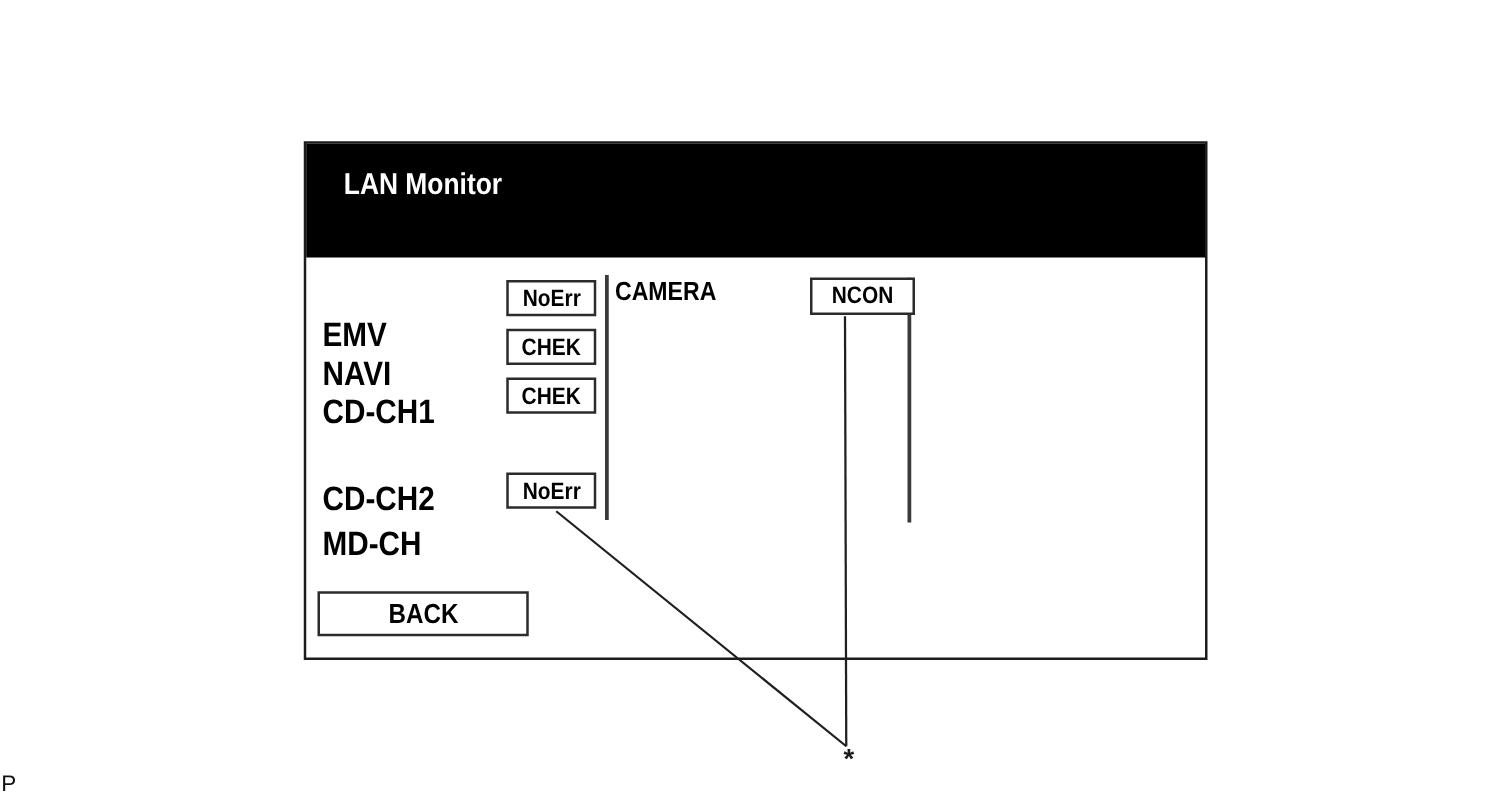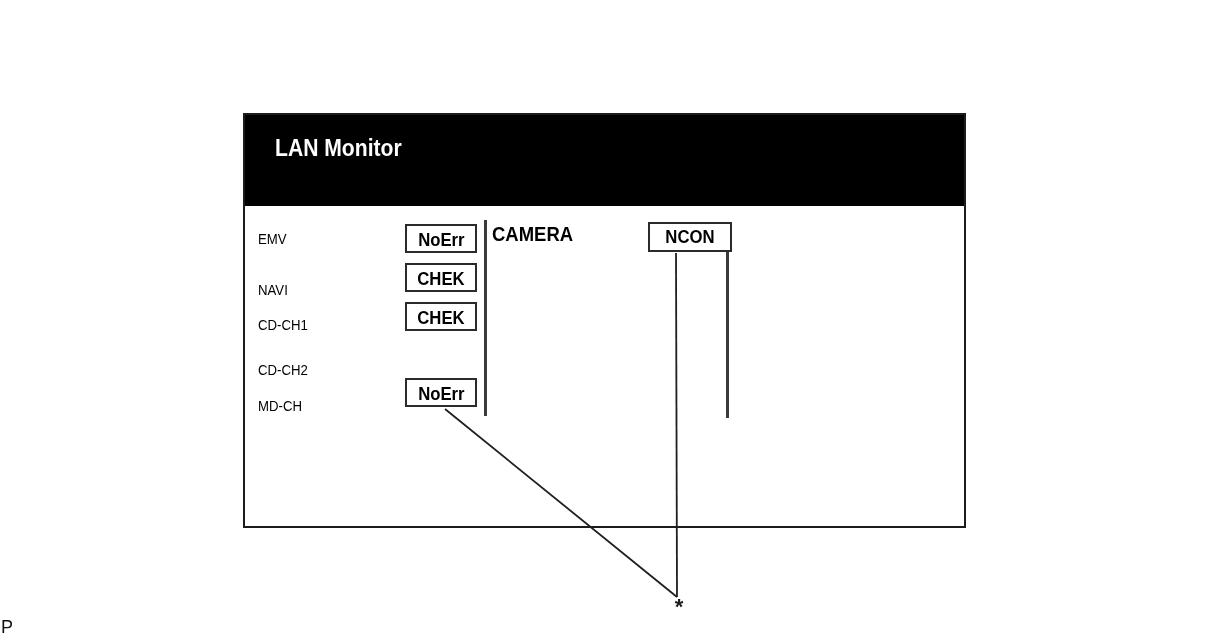--- a/index.html
+++ b/index.html
@@ -56,22 +56,23 @@
     font-size: 23px;
     font-weight: bold;
   }
 
   
   .row-label {
     position: absolute;
     left: 13px;
     height: 29px;
     display: flex; align-items: center;
-    font-size: 15px; font-weight: normal; color: #000000;
+    font-size: 27px; font-weight: bold; color: #000000;
     white-space: nowrap;
+    margin-top: 30px;
   }
   .status-box {
     position: absolute;
     left: 160px;
     width: 72px; height: 29px;
     border: 2px solid #2b2b2b;
     background: #ffffff;
     display: flex; align-items: flex-end; justify-content: center;
   }
   .status-box span, .ncon-box span {
@@ -148,28 +149,28 @@
       <span class="title"><span class="cond">LAN Monitor</span></span>
     </div>
 
     <div class="row-label" style="top:109px">
         <span class="cond">EMV</span>
       </div>
     <div class="status-box" style="top:109px">
         <span class="cond-c">NoErr</span>
       </div>
 
-    <div class="row-label" style="top:160px">
+    <div class="row-label" style="top:140px">
         <span class="cond">NAVI</span>
       </div>
     <div class="status-box" style="top:148px">
         <span class="cond-c">CHEK</span>
       </div>
 
-    <div class="row-label" style="top:195px">
+    <div class="row-label" style="top:170px">
         <span class="cond">CD-CH1</span>
       </div>
     <div class="status-box" style="top:187px">
         <span class="cond-c">CHEK</span>
       </div>
 
     <div class="row-label" style="top:240px">
         <span class="cond">CD-CH2</span>
       </div>
 
@@ -183,20 +184,23 @@
     <div class="divider divider-1"></div>
     <div class="divider divider-2"></div>
 
     <div class="camera-label">
         <span class="cond">CAMERA</span>
       </div>
     <div class="ncon-box">
         <span class="cond-c">NCON</span>
       </div>
 
+    <div class="back-btn">
+      <span class="cond-c">BACK</span>
+    </div>
 
   </div>
 
   <svg class="overlay" viewBox="0 0 1206 642" xmlns="http://www.w3.org/2000/svg">
     <line x1="445" y1="409" x2="677" y2="597" stroke="#1f1f1f" stroke-width="1.8"></line>
     <line x1="676" y1="253" x2="677" y2="597" stroke="#1f1f1f" stroke-width="1.8"></line>
   </svg>
 
   <span class="asterisk">*</span>
 

